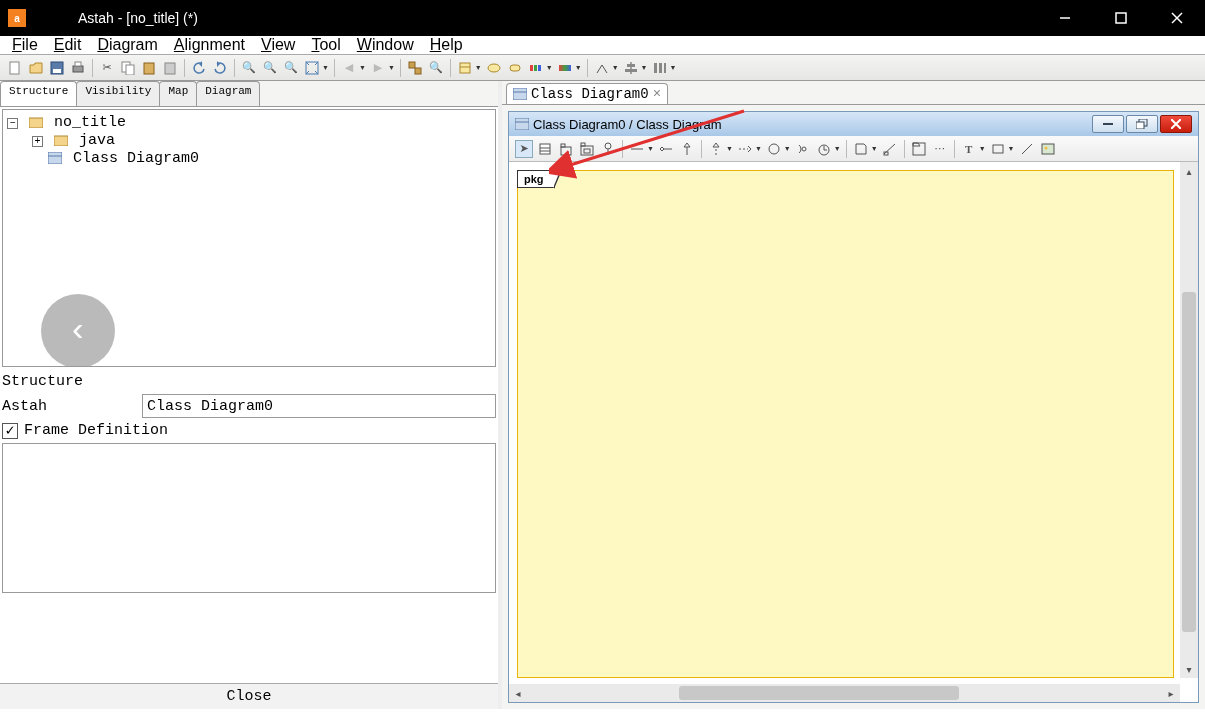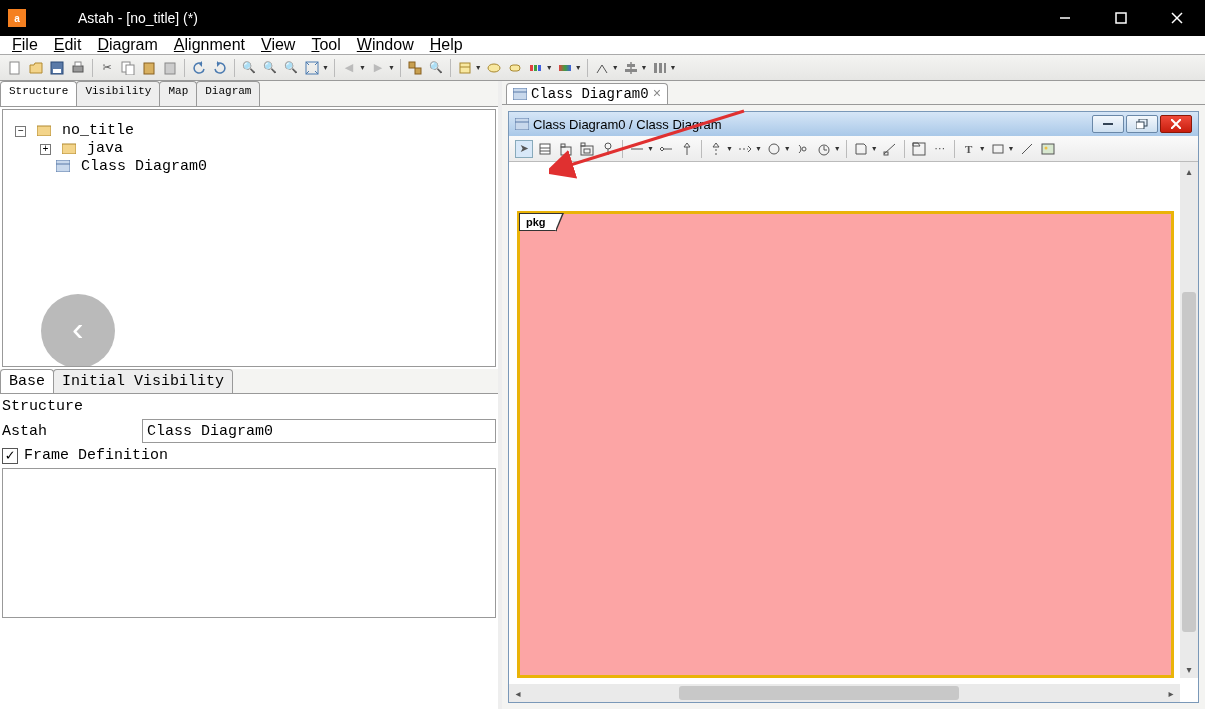--- a/index.html
+++ b/index.html
@@ -14,21 +14,21 @@
 .menu-item u { text-decoration: underline; }
 .toolbar { background: linear-gradient(#f4f4f2,#e6e6e4); height: 26px; border-bottom: 1px solid #9a9a9a; display: flex; align-items: center; padding: 0 6px; gap: 3px; }
 .tb-icon { width: 18px; height: 18px; display: inline-flex; align-items: center; justify-content: center; border: 1px solid transparent; cursor: pointer; font-size: 11px; color: #555; }
 .tb-sep { width: 1px; height: 18px; background: #bbb; margin: 0 2px; }
 .drop-tri { font-size: 7px; color: #333; margin-left: -2px; }
 .content { display: flex; height: calc(722px - 36px - 28px - 26px - 4px); }
 .left-panel { width: 502px; display: flex; flex-direction: column; border-right: 4px solid #eee; }
 .struct-tabs { display: flex; border-bottom: 1px solid #999; background: #f4f4f2; height: 26px; font-family: "Courier New", monospace; font-size: 11px; }
 .struct-tab { padding: 3px 8px; border: 1px solid #999; border-bottom: none; background: #fff; cursor: pointer; margin-right: -1px; border-top-left-radius: 4px; border-top-right-radius: 4px; }
 .struct-tab.inactive { background: #eee; }
-.tree { flex: 0 0 258px; border: 1px solid #999; margin: 2px; padding: 12px; font-family: "Courier New", monospace; font-size: 15px; position: relative; overflow: hidden; }
+.tree { flex: 0 0 258px; border: 1px solid #999; margin: 2px; padding: 4px; font-family: "Courier New", monospace; font-size: 15px; position: relative; overflow: hidden; }
 .tree-row { white-space: nowrap; line-height: 18px; }
 .tree-indent { display: inline-block; }
 .tree-toggle { display: inline-block; width: 11px; height: 11px; border: 1px solid #777; text-align: center; line-height: 9px; font-size: 10px; margin-right: 2px; cursor: pointer; background: #fff; }
 .tree-icon { display: inline-block; width: 14px; height: 12px; margin-right: 2px; vertical-align: middle; }
 .nav-circle { position: absolute; left: 38px; top: 184px; width: 74px; height: 74px; border-radius: 50%; background: rgba(140,140,140,0.6); color: #fff; font-size: 34px; display: flex; align-items: center; justify-content: center; cursor: pointer; }
 .prop-tabs { display: flex; border-bottom: 1px solid #999; background: #f4f4f2; font-family: "Courier New", monospace; font-size: 15px; }
 .prop-tab { padding: 3px 8px; border: 1px solid #999; border-bottom: none; background: #fff; cursor: pointer; margin-right: -1px; border-top-left-radius: 4px; border-top-right-radius: 4px; }
 .prop-tab.inactive { background: #eee; }
 .prop-body { flex: 1; font-family: "Courier New", monospace; font-size: 15px; padding: 2px; display: flex; flex-direction: column; }
 .prop-row { display: flex; align-items: center; margin: 2px 0; }
@@ -41,21 +41,21 @@
 .doc-tab-row { height: 24px; display: flex; align-items: flex-end; padding-left: 4px; background: #f4f4f2; border-bottom: 1px solid #999; }
 .doc-tab { background: #fff; border: 1px solid #999; border-bottom: none; padding: 2px 6px; font-family: "Courier New", monospace; font-size: 14px; display: flex; align-items: center; gap: 4px; border-top-left-radius: 4px; border-top-right-radius: 4px; }
 .subwin { margin: 6px; border: 1px solid #7a98b8; display: flex; flex-direction: column; flex: 1; background: #fff; position: relative; }
 .subwin-title { background: linear-gradient(#d6e6f7,#a9c8e8); height: 24px; display: flex; align-items: center; padding: 0 6px; font-size: 13px; }
 .subwin-title-text { flex: 1; }
 .subwin-btns { display: flex; gap: 2px; }
 .subwin-btn { width: 32px; height: 18px; border: 1px solid #6a88a8; background: linear-gradient(#f4f8fc,#cddff0); display: flex; align-items: center; justify-content: center; font-size: 10px; cursor: pointer; border-radius: 2px; }
 .subwin-btn.red { background: linear-gradient(#ef4a3a,#c81e0e); color: #fff; border-color: #8a1808; }
 .sub-toolbar { height: 26px; background: linear-gradient(#fafafa,#ececec); border-bottom: 1px solid #bbb; display: flex; align-items: center; padding: 0 6px; gap: 3px; }
 .canvas-wrap { flex: 1; position: relative; overflow: hidden; }
-.canvas { position: absolute; left: 8px; top: 8px; right: 24px; bottom: 24px; border: 3px solid #eab308; background: #fca5a5; margin-top: 41px; }
+.canvas { position: absolute; left: 8px; top: 8px; right: 24px; bottom: 24px; border: 1px solid #eab308; background: #fef9c3; }
 .pkg-tab { position: absolute; left: -1px; top: -1px; border: 1px solid #333; border-bottom: 1px solid #333; padding: 2px 10px 2px 6px; font-size: 11px; font-weight: bold; background: #fff; }
 .pkg-tab::after { content: ""; position: absolute; right: -8px; top: -1px; width: 0; height: 0; border-top: 0 solid transparent; border-bottom: 19px solid transparent; border-left: 8px solid #333; }
 .pkg-tab::before { content: ""; position: absolute; right: -6px; top: 0; width: 0; height: 0; border-bottom: 17px solid transparent; border-left: 7px solid #fff; z-index: 1; }
 .vscroll { position: absolute; right: 0; top: 0; bottom: 24px; width: 18px; background: #eaeaea; }
 .vthumb { position: absolute; left: 2px; right: 2px; top: 130px; height: 340px; background: #c8c8c8; border-radius: 3px; }
 .hscroll { position: absolute; left: 0; right: 18px; bottom: 0; height: 18px; background: #eaeaea; display: flex; align-items: center; }
 .hthumb { position: absolute; top: 2px; bottom: 2px; left: 170px; width: 280px; background: #c8c8c8; border-radius: 3px; }
 .sc-arrow { width: 18px; height: 18px; display: flex; align-items: center; justify-content: center; font-size: 10px; color: #555; cursor: pointer; }
 .red-arrow { position: absolute; pointer-events: none; z-index: 50; }
 svg { display: block; }
@@ -268,38 +268,35 @@
         <span class="tree-indent" style="width:32px"></span>
         <span class="tree-icon"><svg width="14" height="12">
               <rect x="0" y="0" width="14" height="12" fill="#c8d8ec" stroke="#5a7aa8"></rect>
               <line x1="0" y1="4" x2="14" y2="4" stroke="#5a7aa8"></line>
             </svg></span>
         <span>Class Diagram0</span>
       </div>
       <div class="nav-circle">‹</div>
     </div>
 
-    <div class="prop-tabs">
-      <div class="prop-tab">Base</div>
-      <div class="prop-tab inactive">Initial Visibility</div>
-    </div>
     <div class="prop-body">
       <div class="prop-row">
         <span class="prop-label">Structure</span>
       </div>
       <div class="prop-row">
         <span class="prop-label">Astah</span>
         <input class="prop-input" value="Class Diagram0" style="">
       </div>
       <div class="prop-row">
         <span class="check">✓</span>
         <span>Frame Definition</span>
       </div>
       <div class="defbox"></div>
     </div>
+    <div class="close-btn">Close</div>
   </div>
 
   <div class="right-panel">
     <div class="doc-tab-row">
       <div class="doc-tab">
         <span>
             <svg width="14" height="12">
               <rect x="0" y="0" width="14" height="12" fill="#c8d8ec" stroke="#5a7aa8"></rect>
               <line x1="0" y1="4" x2="14" y2="4" stroke="#5a7aa8"></line>
             </svg>

